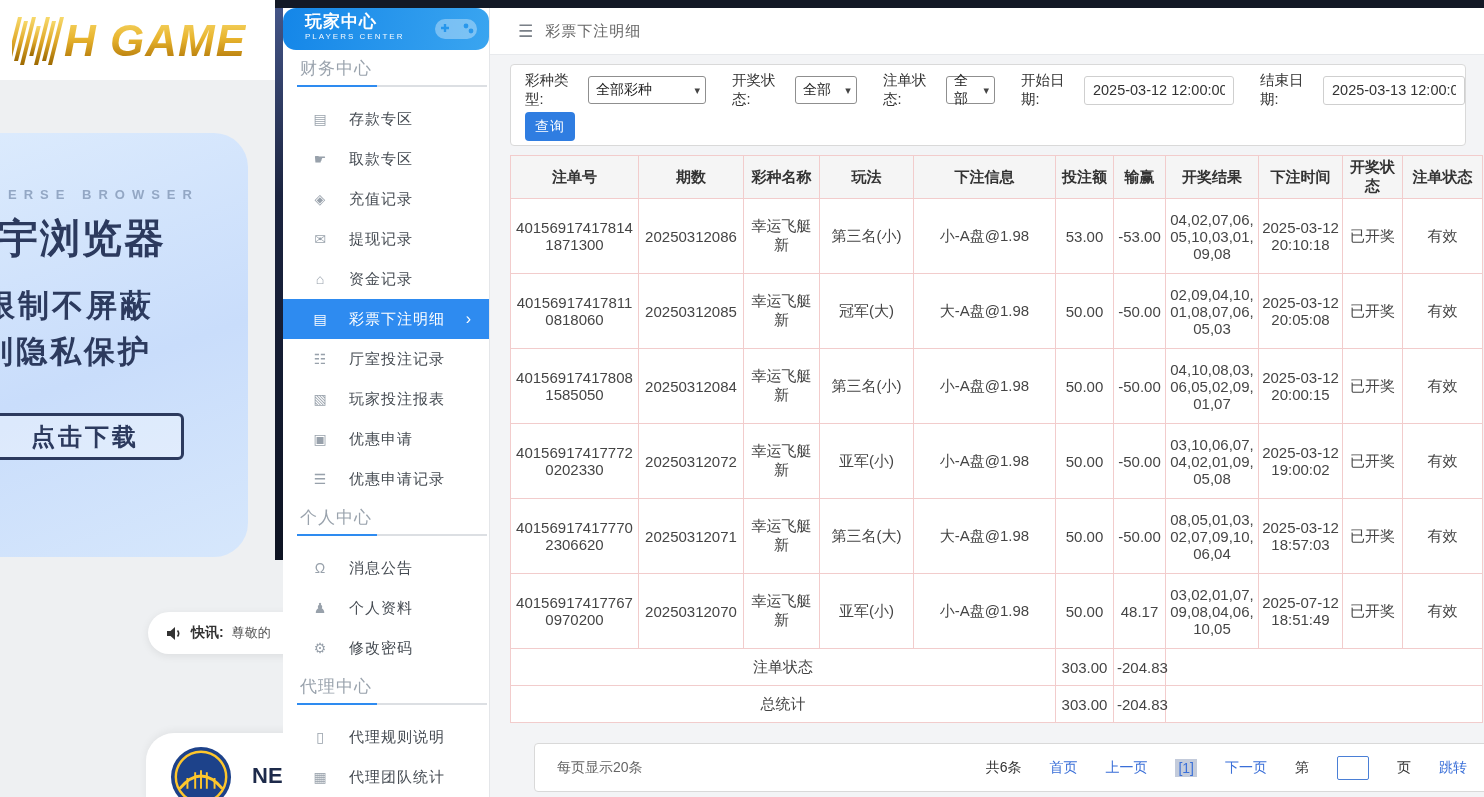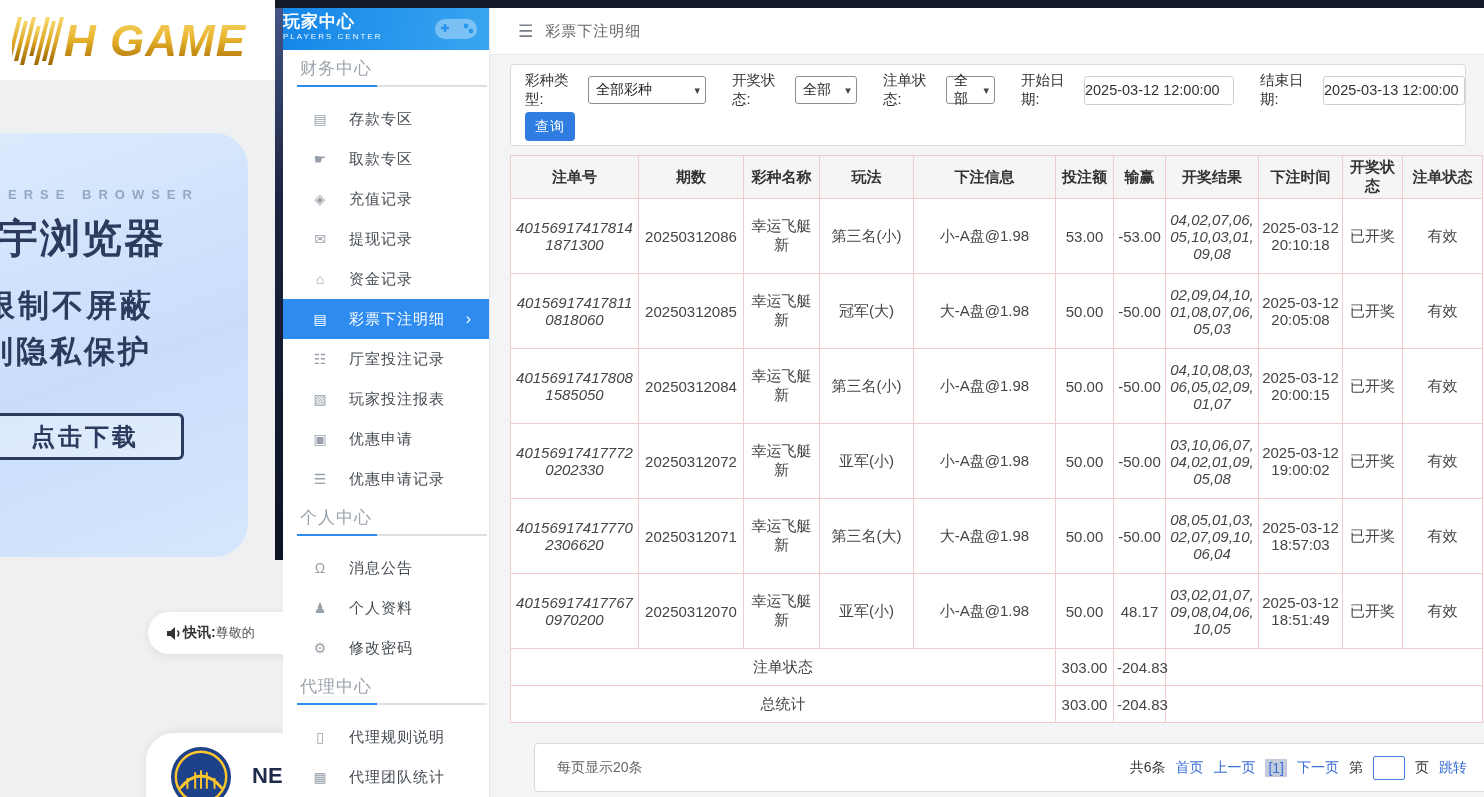--- a/index.html
+++ b/index.html
@@ -20,36 +20,36 @@
   .promo-card { position:absolute; left:-42px; top:133px; width:290px; height:424px; border-radius:34px;
                 background:linear-gradient(160deg,#dcebfd 0%,#c9ddfb 55%,#d6e7fc 100%); overflow:hidden; }
   .promo-en { position:absolute; left:50px; top:54px; font-size:13px; letter-spacing:7px; color:#93a7c4; font-weight:bold; }
   .promo-title { position:absolute; left:40px; top:78px; font-size:40px; font-weight:900; color:var(--navy); letter-spacing:2px; }
   .promo-l2 { position:absolute; left:26px; top:152px; font-size:31px; font-weight:900; color:var(--navy); letter-spacing:3px; }
   .promo-l3 { position:absolute; left:24px; top:198px; font-size:31px; font-weight:900; color:var(--navy); letter-spacing:3px; }
   .promo-btn { position:absolute; left:28px; top:280px; width:198px; height:47px; border:3px solid var(--navy); border-radius:6px;
                display:flex; align-items:center; justify-content:center; font-size:24px; font-weight:bold; color:var(--navy);
                letter-spacing:3px; background:rgba(255,255,255,.35); }
   .ticker { position:absolute; left:148px; top:612px; width:220px; height:42px; background:#ffffff; border-radius:21px;
-            box-shadow:0 2px 8px rgba(0,0,0,.08); display:flex; align-items:center; gap:0; padding-left:18px; }
+            box-shadow:0 2px 8px rgba(0,0,0,.08); display:flex; align-items:center; gap:8px; padding-left:18px; }
   .ticker-label { font-size:14px; font-weight:bold; color:#333; }
   .ticker-text { font-size:13px; color:#555; }
   .news-card { position:absolute; left:146px; top:733px; width:200px; height:70px; background:#ffffff;
                border-radius:28px 8px 0 0; box-shadow:0 -2px 8px rgba(0,0,0,.06); }
   .news-logo { position:absolute; left:24px; top:13px; width:62px; height:62px; }
   .news-title { position:absolute; left:106px; top:30px; font-size:22px; font-weight:900; color:#1d2a4a; }
 
   
   .top-dark { position:absolute; left:275px; top:0; width:1209px; height:8px; background:#131926; z-index:6; }
 
   
   .sidebar { position:absolute; left:283px; top:8px; width:207px; height:789px; background:#ffffff;
              border-right:1px solid #e4e6e9; z-index:5; overflow:hidden; }
   .sb-header { position:relative; height:42px; background:linear-gradient(100deg,var(--sbg1) 0%,var(--sbg2) 100%);
-               color:#fff; padding:4px 0 0 0; overflow:hidden; }
+               color:#fff; padding:4px 0 0 22px; overflow:hidden;border-radius:13px; }
   .sb-header-title { font-size:17px; font-weight:bold; letter-spacing:1px; line-height:20px; }
   .sb-header-sub { font-size:8px; letter-spacing:2px; line-height:10px; opacity:.95; }
   .sb-gamepad { position:absolute; right:10px; top:5px; opacity:.35; }
   .sb-title { margin:7px 14px 0 17px; font-size:17px; color:#9aa3ad; line-height:24px; letter-spacing:1px; }
   .sb-line { margin:4px 0 0 14px; width:190px; height:2px; background:#dcdfe3; }
   .sb-line-blue { display:block; width:80px; height:2px; background:var(--accent); }
   .sb-list { padding-top:12px; }
   .sb-item { position:relative; height:40px; display:flex; align-items:center; cursor:pointer; }
   .sb-ico { width:16px; margin-left:29px; text-align:center; font-size:14px; color:#98a1ab; }
   .sb-label { margin-left:21px; font-size:15px; color:#454b52; letter-spacing:1px; }
@@ -66,36 +66,36 @@
 
   .filter-card { position:absolute; left:20px; top:56px; width:956px; height:82px; background:#ffffff;
                  border:1px solid #d9d9d9; border-radius:4px; padding:10px 0 0 14px; }
   .filter-row { display:flex; align-items:center; gap:6px; height:30px; }
   .f-label { font-size:14.5px; color:#333; margin-left:20px; }
   .f-label:first-child { margin-left:0; }
   .sel { height:28px; border:1px solid #8f8f8f; border-radius:3px; background:#fff; display:flex; align-items:center;
          justify-content:space-between; padding:0 5px 0 7px; font-size:14px; color:#222; cursor:pointer; }
   .sel-arr { font-size:11px; color:#444; margin-left:4px; }
   .date-input { height:29px; border:1px solid #cfcfcf; border-radius:3px; font-size:14.5px; color:#333;
-                padding:0 0; font-family:inherit; }
+                padding:0 8px; font-family:inherit; }
   .btn-query { margin-top:7px; width:50px; height:29px; background:var(--btn); color:#fff; border:none; border-radius:4px;
                font-size:14px; letter-spacing:1px; cursor:pointer; font-family:inherit; }
 
   table.bet { position:absolute; left:20px; top:147px; width:972px; border-collapse:collapse; table-layout:fixed; background:#fff; }
   table.bet th, table.bet td { border:1px solid var(--pink); text-align:center; font-size:15px; padding:2px 3px; }
   table.bet th { background:#f5f5f5; color:#333; font-weight:bold; height:42px; }
   table.bet td { color:#454545; height:75px; }
-  td.ba { word-break:break-all;font-style:italic; }
+  td.ba { word-break:break-all; }
   tr.srow td { height:37px; }
 
   .footer-card { position:absolute; left:20px; top:735px; width:956px; height:49px; background:#ffffff;
                  border:1px solid #d9d9d9; border-radius:4px; display:flex; align-items:center;
                  justify-content:space-between; padding:0 22px;margin-left:24px; }
   .pagesize { font-size:14px; color:#666; }
-  .pager { display:flex; align-items:center; gap:10px; font-size:14px; color:#333; }
+  .pager { display:flex; align-items:center; gap:28px; font-size:14px; color:#333; }
   .pg-link { color:var(--link); cursor:pointer; }
   .pg-cur { background:#c3cbdb; color:var(--link); padding:1px 3px; cursor:pointer; }
   .jump-input { width:32px; height:24px; border:1px solid #4a7fd6; border-radius:2px; }
 </style>
 </head>
 <body>
 
 <div class="bg-page">
   <div class="bg-topbar">
     <div class="logo">
@@ -362,21 +362,21 @@
         </tr>
         <tr class="trow">
           <td class="ba">401569174177670970200</td>
           <td>20250312070</td>
           <td>幸运飞艇新</td>
           <td>亚军(小)</td>
           <td>小-A盘@1.98</td>
           <td>50.00</td>
           <td>48.17</td>
           <td class="ba">03,02,01,07,09,08,04,06,10,05</td>
-          <td>2025-03-12 18:51:49</td>
+          <td>2025-07-12 18:51:49</td>
           <td>已开奖</td>
           <td>有效</td>
         </tr>
         <tr class="srow">
           <td colspan="5">注单状态</td>
           <td>303.00</td>
           <td>-204.83</td>
           <td colspan="4"></td>
         </tr>
         <tr class="srow">

